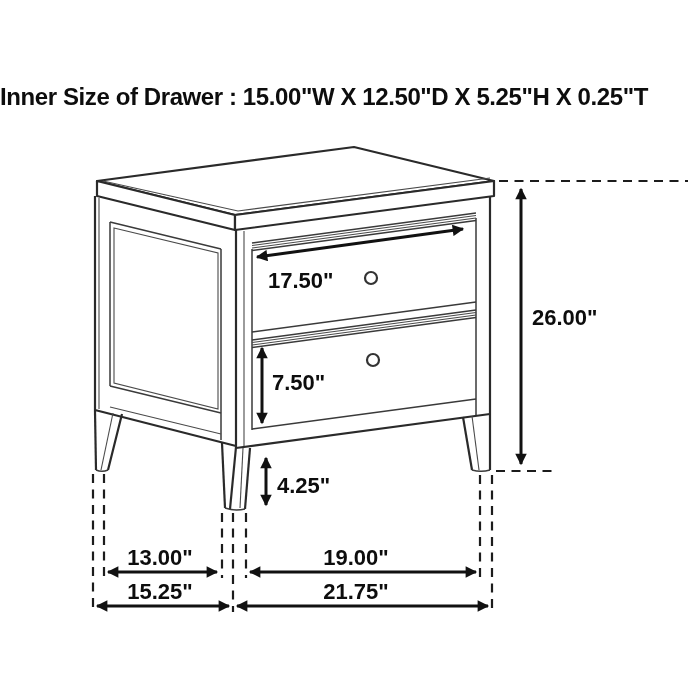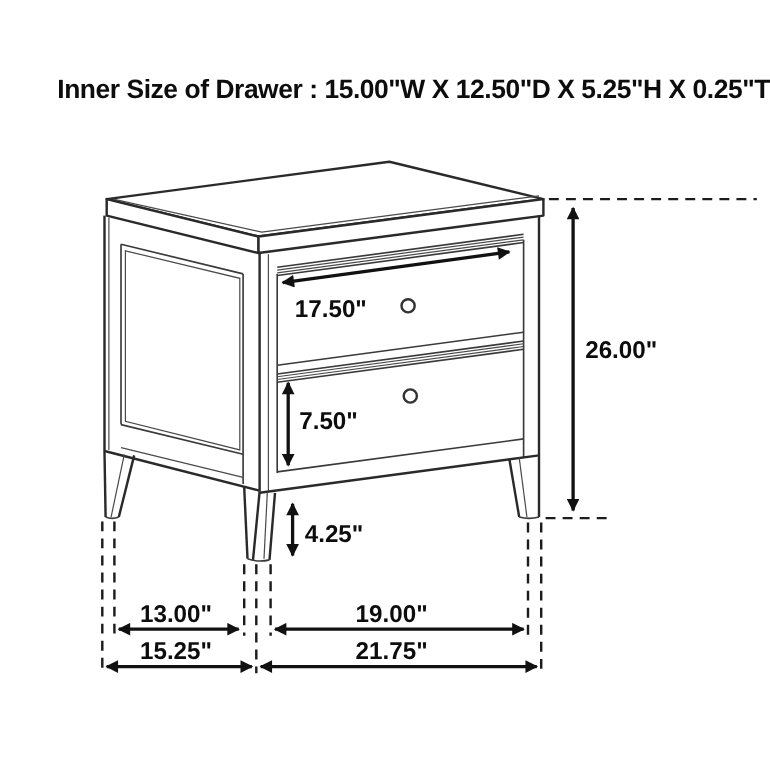--- a/index.html
+++ b/index.html
@@ -1,18 +1,18 @@
 <!DOCTYPE html>
 <html><head>
 <meta charset="utf-8">
 <style>
   html,body{margin:0;padding:0;background:#fff;}
   .canvas{position:relative;width:700px;height:700px;background:#ffffff;overflow:hidden;
           font-family:"Liberation Sans",sans-serif;}
-  .title{position:absolute;top:68px;left:0;right:0;text-align:right;
+  .title{position:absolute;top:83px;left:0;right:0;text-align:left;
          font-weight:bold;font-size:24px;color:#0d0d0d;letter-spacing:-0.4px;white-space:nowrap;}
   svg{position:absolute;left:0;top:0;}
   .outline{fill:none;stroke:#2a2a2a;stroke-width:2.2;stroke-linejoin:round;}
   .face{fill:#ffffff;stroke:#2a2a2a;stroke-width:2.2;stroke-linejoin:round;}
   .inner{fill:none;stroke:#3a3a3a;stroke-width:1.5;}
   .thin{fill:none;stroke:#4a4a4a;stroke-width:1.1;}
   .dash{fill:none;stroke:#1c1c1c;stroke-width:2.2;stroke-dasharray:9 6.5;}
   .dim{stroke:#111111;stroke-width:3;fill:none;}
   .dimlabel{font-family:"Liberation Sans",sans-serif;font-weight:bold;font-size:22px;fill:#0d0d0d;}
   .knob{fill:#ffffff;stroke:#333333;stroke-width:2.2;}

